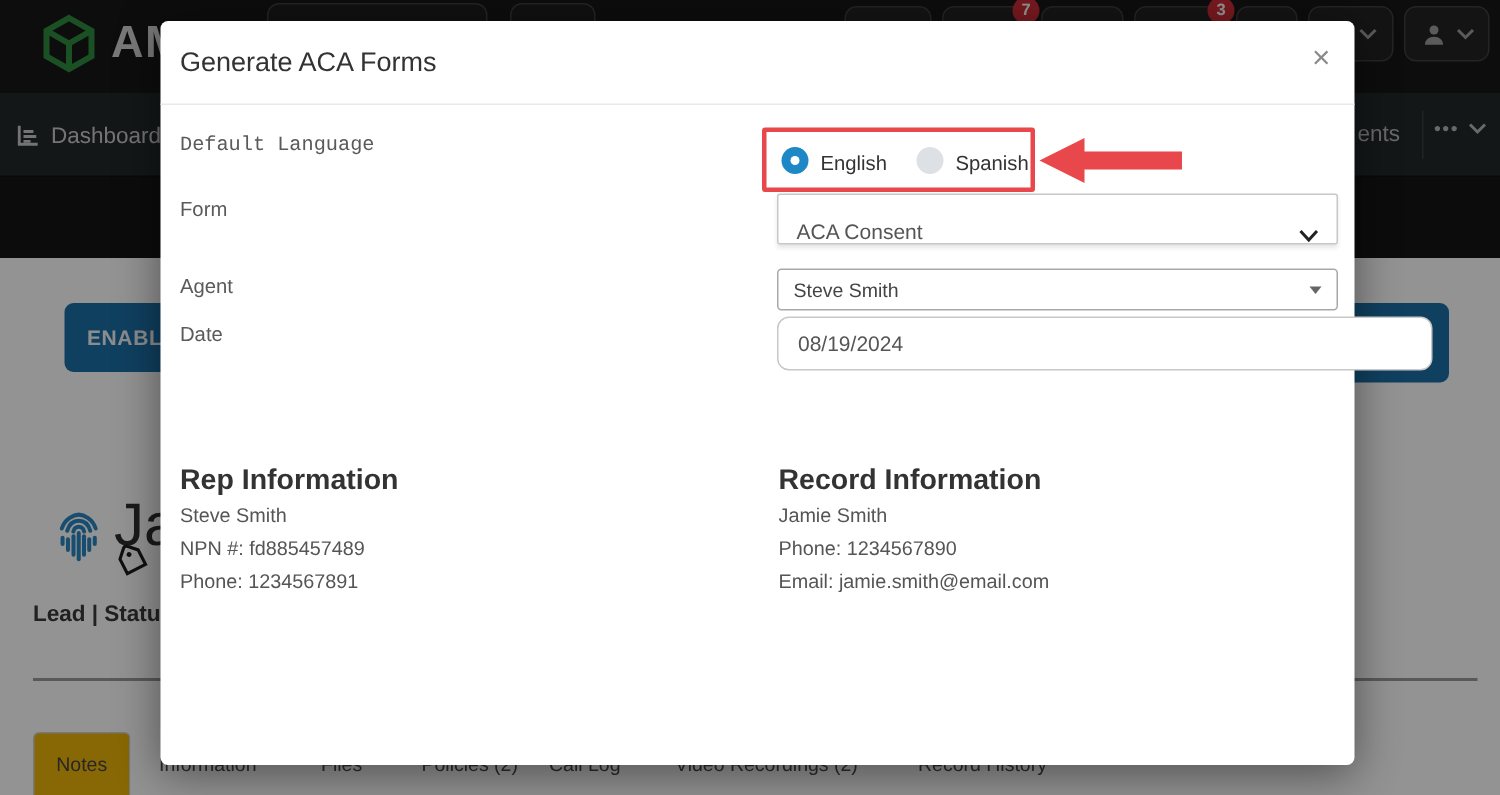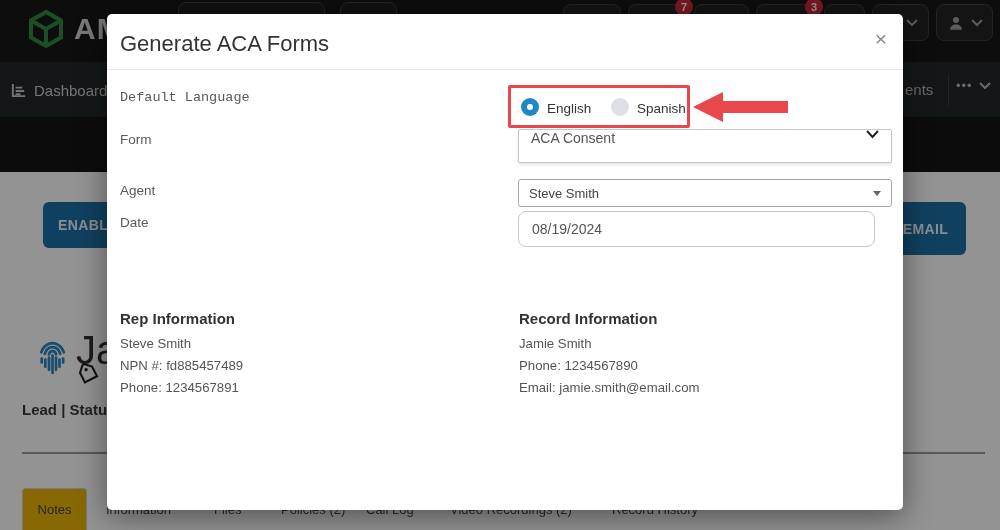--- a/index.html
+++ b/index.html
@@ -38,40 +38,40 @@
 
   .tab-active { position:absolute; left:22px; top:316px; width:65px; height:49px; background:#eab308; border:1px solid #cfcfcf; border-bottom:none; border-radius:4px 4px 0 0; font-size:13px; color:#444; display:flex; justify-content:center; padding-top:13px; }
   .tab-label { position:absolute; top:330px; font-size:13px; color:#4a4a4a; white-space:nowrap; }
 
   
   .backdrop { position:absolute; left:0; top:0; width:1000px; height:530px; background:rgba(0,0,0,0.42); z-index:10; }
 
   
   .modal { position:absolute; left:107px; top:14px; width:796px; height:496px; background:#fff; border-radius:5px; box-shadow:0 6px 30px rgba(0,0,0,.45); z-index:20; }
   .modal-header { position:absolute; left:0; top:0; width:100%; height:56px; border-bottom:1px solid #e9e9e9; }
-  .modal-title { position:absolute; left:13px; top:17px; font-size:22px; color:#333; }
+  .modal-title { position:absolute; left:13px; top:17px; font-size:18px; color:#333; }
   .modal-close { position:absolute; right:16px; top:14px; font-size:21px; color:#8a8a8a; cursor:pointer; line-height:1; }
 
   .flabel { position:absolute; left:13px; font-size:13.5px; color:#5a5a5a; }
   .radio { position:absolute; width:18px; height:18px; border-radius:50%; }
   .radio-on { background:#1e88c7; }
   .radio-on::after { content:""; position:absolute; left:6px; top:6px; width:6px; height:6px; border-radius:50%; background:#fff; }
   .radio-off { background:#dde1e6; }
   .radio-label { position:absolute; font-size:13.5px; color:#333; }
 
   .red-box { position:absolute; left:401px; top:71px; width:182px; height:43px; border:3px solid #e8474b; border-radius:2px; z-index:5; }
   .red-arrow-head { position:absolute; left:586px; top:78px; width:0; height:0; border-top:15px solid transparent; border-bottom:15px solid transparent; border-right:30px solid #e8474b; z-index:5; }
   .red-arrow-shaft { position:absolute; left:615px; top:87px; width:66px; height:12px; background:#e8474b; z-index:5; }
 
-  .select-lg { position:absolute; left:411px; top:115px; width:374px; height:34px; border:1px solid #c8c8c8; border-radius:2px; background:#fff; box-shadow:0 2px 3px rgba(0,0,0,.10); display:flex; align-items:flex-start; padding:0 12px; font-size:14px; color:#555; justify-content:space-between; }
+  .select-lg { position:absolute; left:411px; top:115px; width:374px; height:34px; border:1px solid #c8c8c8; border-radius:2px; background:#fff; box-shadow:0 2px 3px rgba(0,0,0,.10); display:flex; align-items:flex-end; padding:0 12px; font-size:14px; color:#555; justify-content:space-between; }
   .select-sm { position:absolute; left:411px; top:165px; width:374px; height:28px; border:1px solid #a8a8a8; border-radius:3px; background:#fff; display:flex; align-items:center; padding:0 10px; font-size:13px; color:#444; justify-content:space-between; }
   .caret-sm { width:0; height:0; border-left:4px solid transparent; border-right:4px solid transparent; border-top:5px solid #666; }
-  .date-input { position:absolute; left:411px; top:197px; width:357px; height:36px; border:1px solid #c8c8c8; border-radius:8px; padding:0 13px; font-size:14px; color:#555; font-family:"Liberation Sans",sans-serif; background:#fff; }
-
-  .info-heading { position:absolute; font-size:15px; font-weight:bold; color:#333; }
+  .date-input { position:absolute; left:411px; top:197px; width:437px; height:36px; border:1px solid #c8c8c8; border-radius:8px; padding:0 13px; font-size:14px; color:#555; font-family:"Liberation Sans",sans-serif; background:#fff; }
+
+  .info-heading { position:absolute; font-size:19px; font-weight:bold; color:#333; }
   .info-line { position:absolute; font-size:13.2px; color:#555; white-space:nowrap; }
 
   .submit-btn { position:absolute; left:684px; top:434px; width:84px; height:40px; background:#2083b8; border:none; border-radius:5px; color:#fff; font-weight:bold; font-size:13.5px; letter-spacing:.6px; cursor:pointer; font-family:"Liberation Sans",sans-serif; }
 </style>
 </head>
 <body>
 
 <div id="stage">
 
   <div class="top-header">

